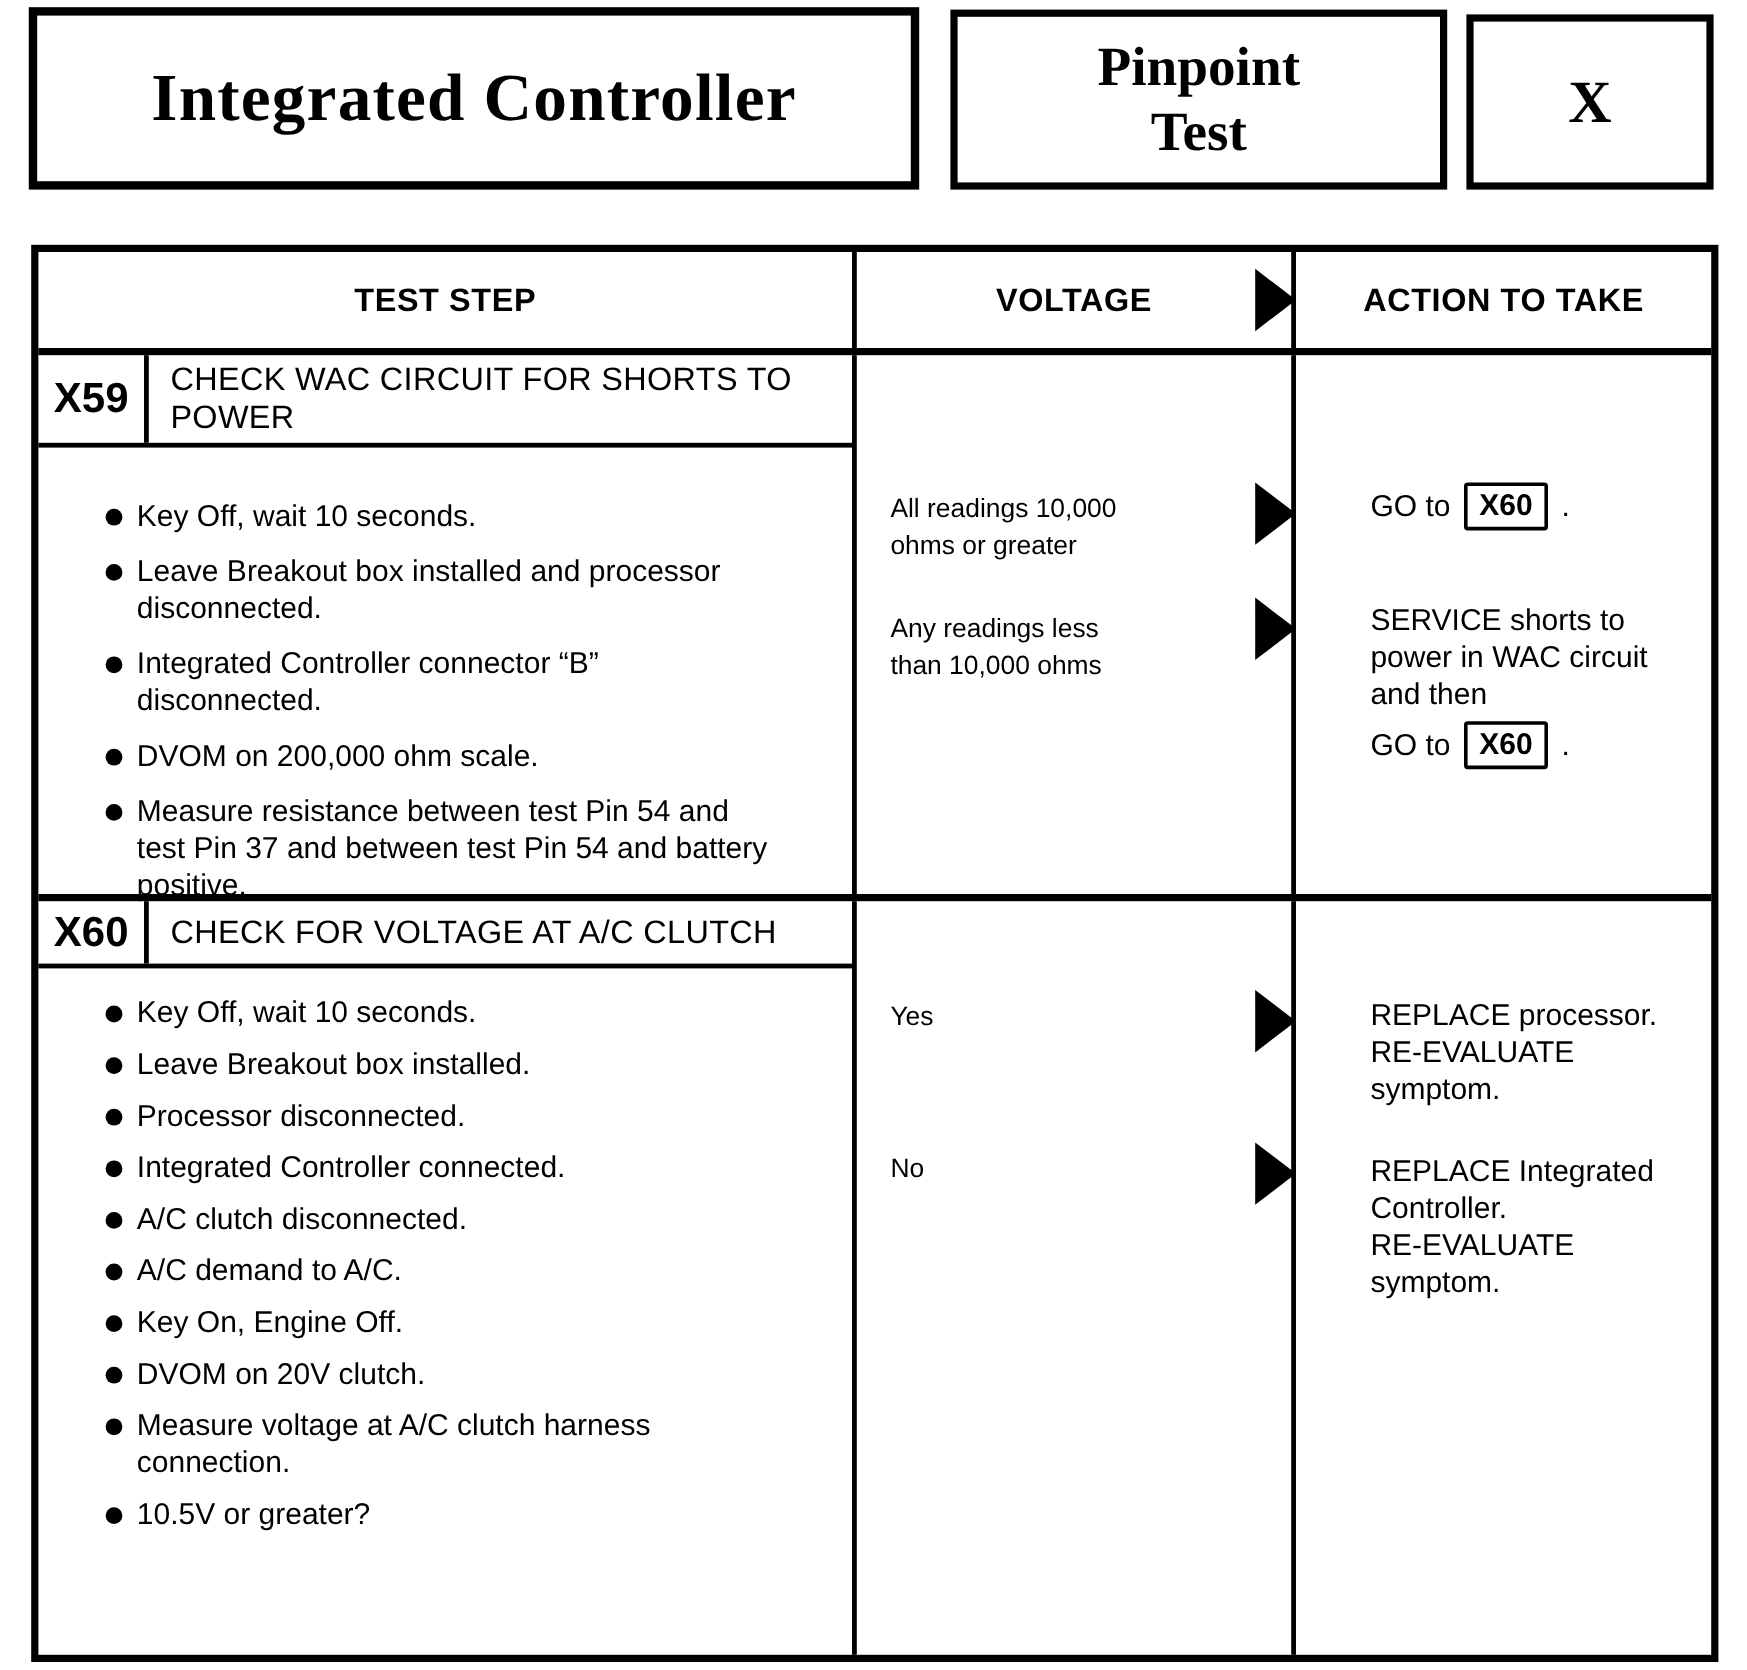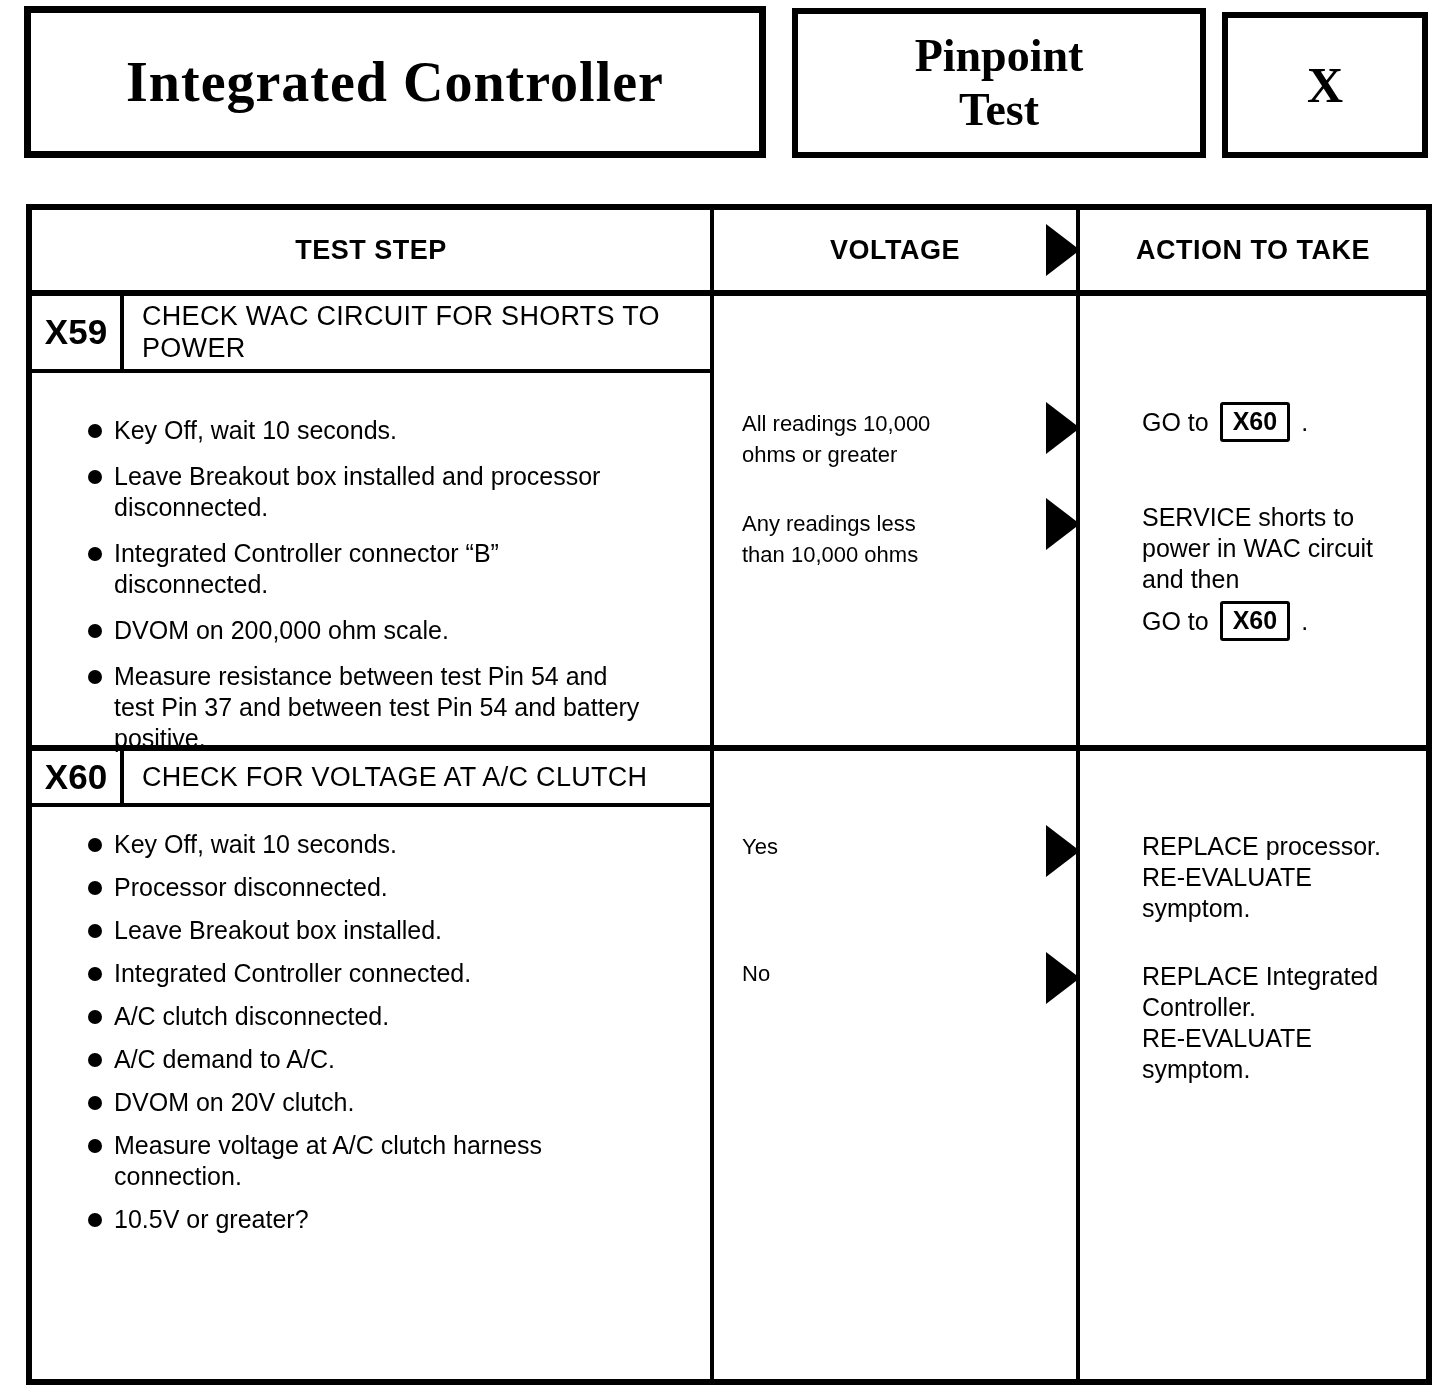--- a/index.html
+++ b/index.html
@@ -187,25 +187,26 @@
     </div>
 
     <div class="section sec-x60">
       <div class="cell-test">
         <div class="step-header">
           <div class="step-id">X60</div>
           <div class="step-title">CHECK FOR VOLTAGE AT A/C CLUTCH</div>
         </div>
         <ul class="bullets">
           <li>Key Off, wait 10 seconds.</li>
+          <li>Leave Breakout box installed.</li>
           <li>Processor disconnected.</li>
-          <li>Leave Breakout box installed.</li>
           <li>Integrated Controller connected.</li>
           <li>A/C clutch disconnected.</li>
           <li>A/C demand to A/C.</li>
+          <li>Key On, Engine Off.</li>
           <li>DVOM on 20V clutch.</li>
           <li>Measure voltage at A/C clutch harness
 connection.</li>
           <li>10.5V or greater?</li>
         </ul>
       </div>
       <div class="cell-result">
         <div class="result-entry e1">Yes</div>
         <div class="result-entry e2">No</div>
         <span class="arrow a1"></span>

